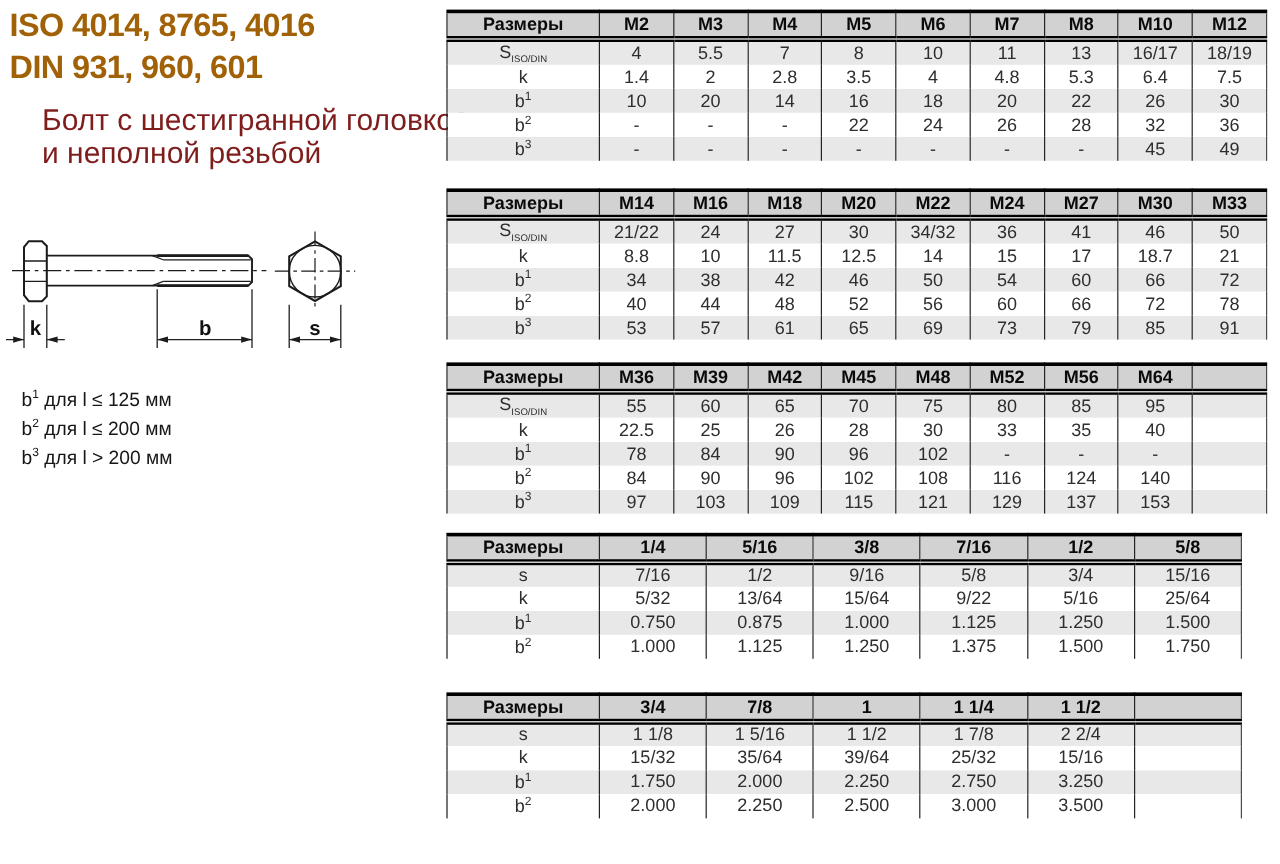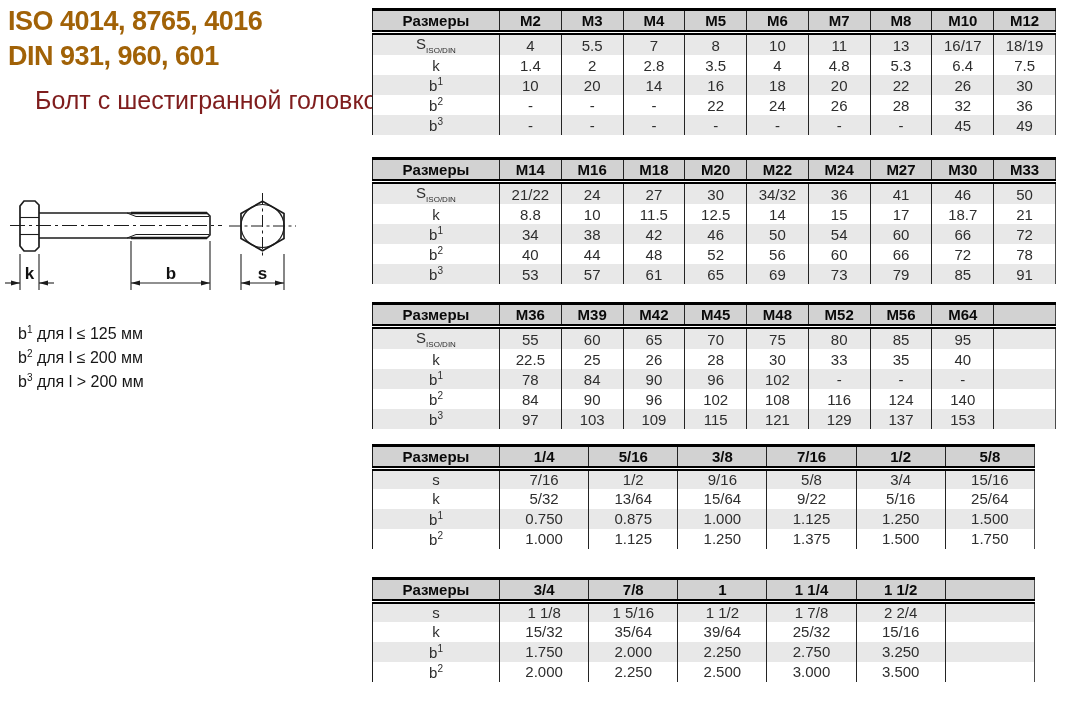--- a/index.html
+++ b/index.html
@@ -43,20 +43,21 @@
 
 <div class="page" data-name="page">
 
   <div class="titles" data-name="title-block">
     <div data-name="title-iso">ISO 4014, 8765, 4016</div>
     <div data-name="title-din">DIN 931, 960, 601</div>
   </div>
 
   <div class="subtitle" data-name="subtitle">
     <div data-name="subtitle-line-1">Болт с шестигранной головкой</div>
+    <div data-name="subtitle-line-2">и неполной резьбой</div>
   </div>
 
   <svg class="drawing" data-name="bolt-drawing" width="350" height="142" viewBox="0 0 350 142">
     <g stroke="#1c1c1c" fill="none">
 
       <path data-name="bolt-head-outline" d="M20,24 L24,19 L35,19 L39,23 L39,65 L35,69 L24,69 L20,64 Z" stroke-width="1.7"></path>
       <line data-name="head-facet-line" x1="20" y1="35.5" x2="39" y2="35.5" stroke-width="1.1"></line>
       <line data-name="head-facet-line" x1="20" y1="52.5" x2="39" y2="52.5" stroke-width="1.1"></line>
 
       <path data-name="bolt-shank-outline" d="M39,31 L207,31 L210,34 L210,53 L207,56 L39,56" stroke-width="1.6"></path>

